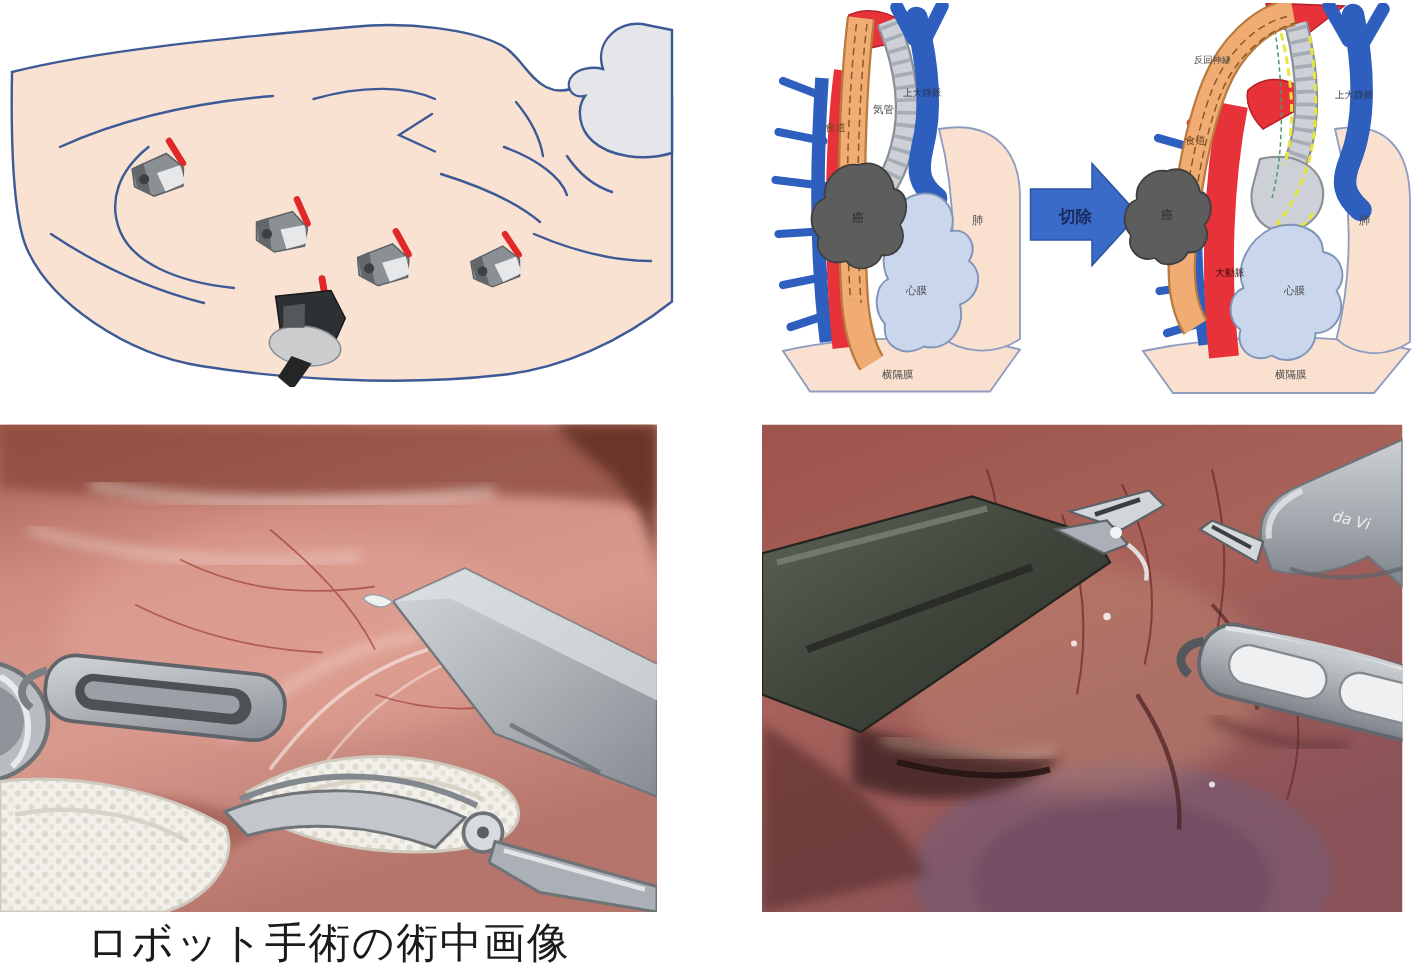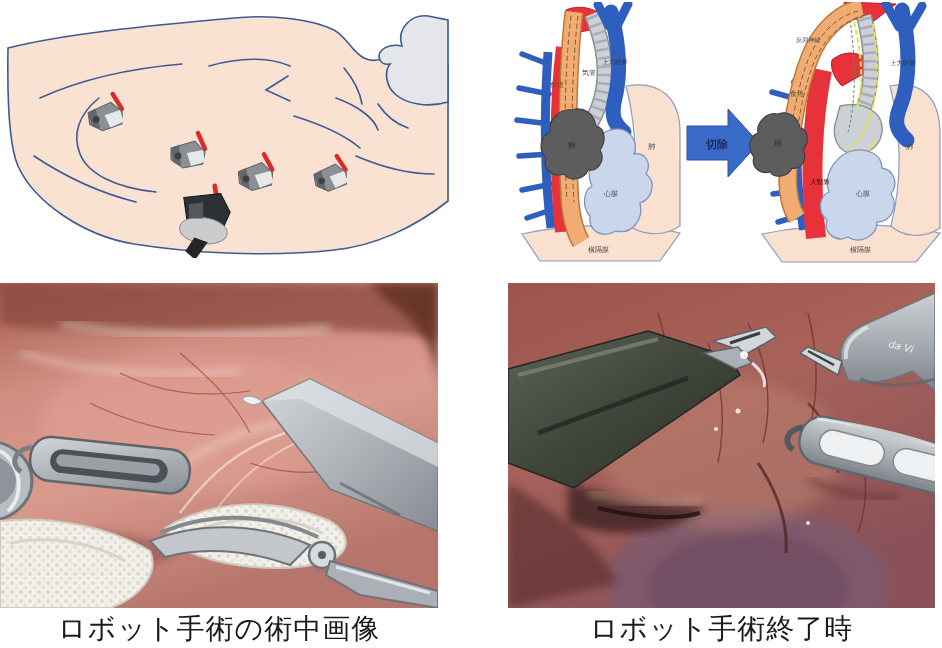--- a/index.html
+++ b/index.html
@@ -354,15 +354,14 @@
         <rect x="-62" y="-13" width="66" height="26" rx="13" fill="#eef0f1" stroke="#84898e" stroke-width="1.5"></rect>
         <rect x="14" y="-13" width="66" height="26" rx="13" fill="#eef0f1" stroke="#84898e" stroke-width="1.5"></rect>
         <path d="M-82,-8 C-96,-2 -98,10 -86,16" fill="none" stroke="#53585d" stroke-width="6"></path>
         <path d="M-70,-20 C-20,-26 40,-26 94,-18" stroke="#e6e8ea" stroke-width="3" fill="none" opacity="0.8"></path>
       </g>
       <path d="M300,196 C330,210 360,216 390,214" stroke="#4a2522" stroke-width="5" fill="none" opacity="0.6" filter="url(#softR)"></path>
     </svg>
   </div>
 
   <div class="caption" id="cap-left">ロボット手術の術中画像</div>
-  <div class="caption" id="cap-right">ロボット手術終了時</div>
 
 </div>
 
 </body></html>

